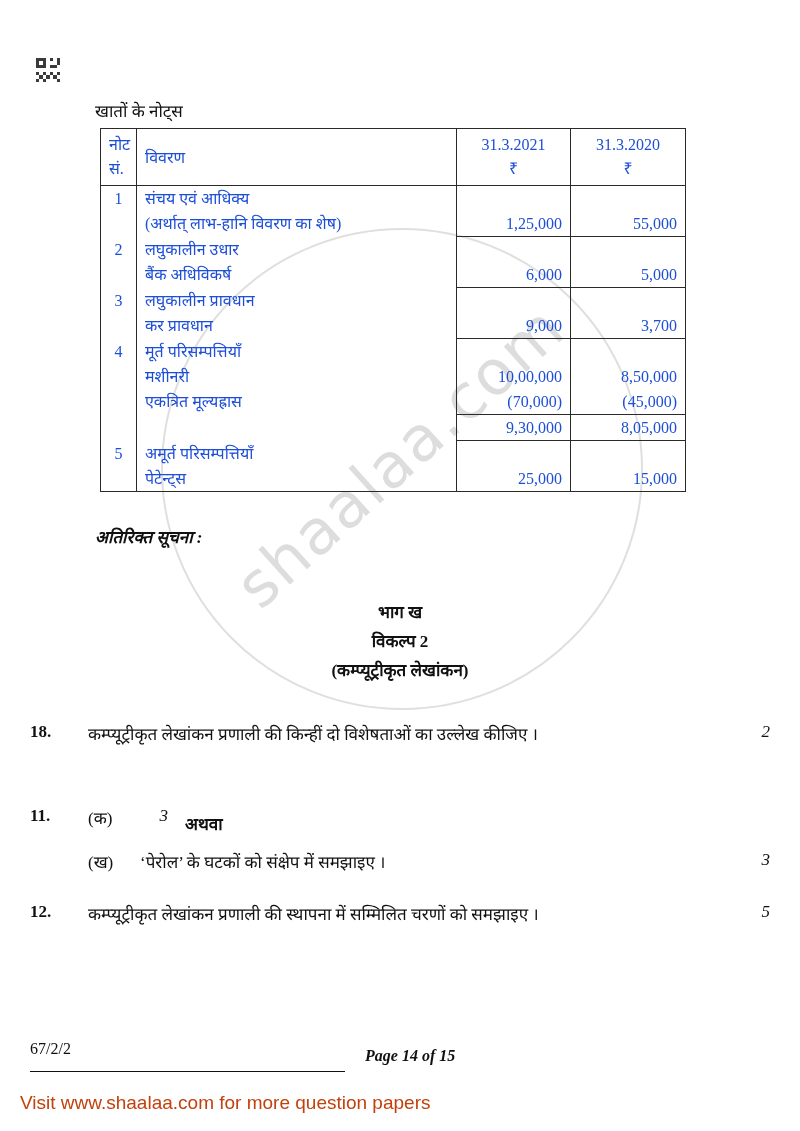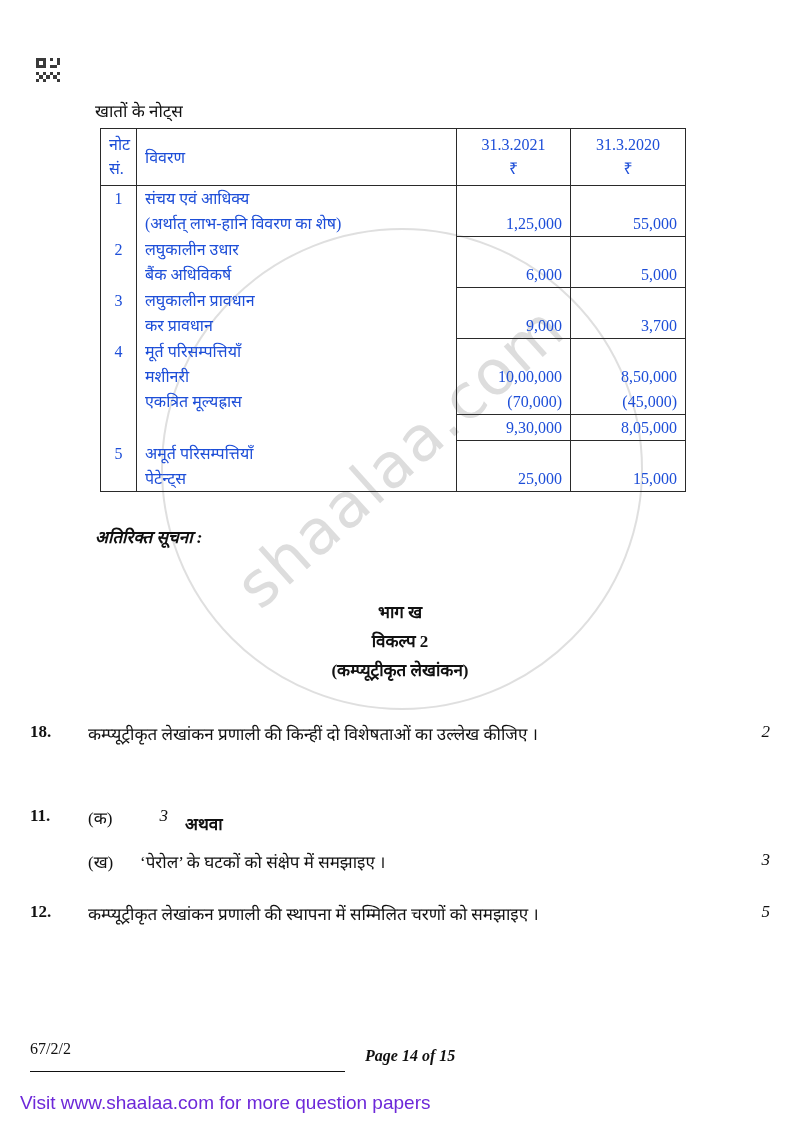--- a/index.html
+++ b/index.html
@@ -55,21 +55,21 @@
   .q-num { width:58px; font-weight:bold; flex:none; }
   .q-sub { width:52px; flex:none; }
   .q-text { flex:1; padding-right:14px; }
   .q-marks { width:28px; flex:none; text-align:right; font-style:italic; }
   .or-label { position:absolute; left:185px; top:812px; font-weight:bold; font-size:17px; z-index:1;text-align:right; }
 
   .footer { position:absolute; left:30px; top:1040px; width:740px; display:flex; align-items:flex-end; font-size:16px; z-index:1; }
   .footer-code { width:315px; border-bottom:1.5px solid #111; padding-bottom:13px; }
   .footer-page { margin-left:20px; padding-bottom:7px; font-weight:bold; font-style:italic; }
 
-  .banner { left:20px; top:1092px; font-family:"Liberation Sans", sans-serif; font-size:19px; color:#6d28d9; }
+  .banner { left:20px; top:1092px; font-family:"Liberation Sans", sans-serif; font-size:19px; color:#c2410c; }
 </style>
 </head>
 <body>
 
 <div class="page">
 
   <div class="wm-circle"></div>
   <div class="wm-text">shaalaa.com</div>
 
   <div class="layer qr">

